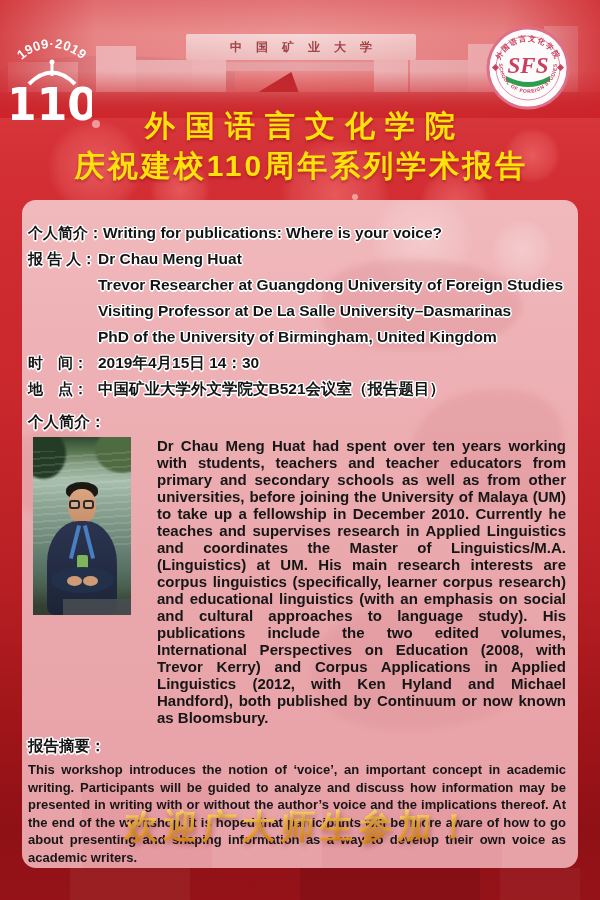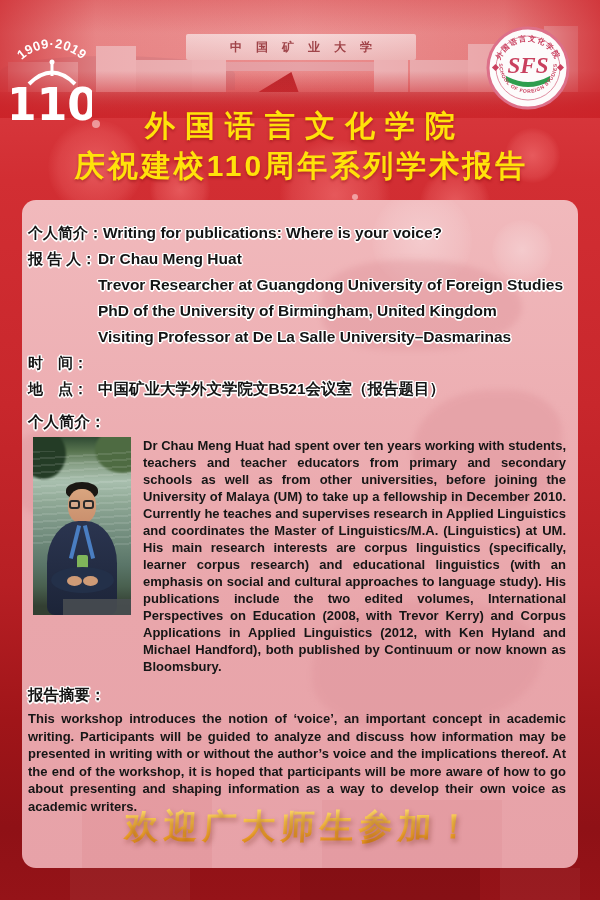--- a/index.html
+++ b/index.html
@@ -88,21 +88,21 @@
   .body-torso{ position:absolute; left:14px; top:84px; width:70px; height:94px;
         background:linear-gradient(180deg,#2b3550,#1c2438); border-radius:45% 45% 8px 8px; }
   .lanyard-l,.lanyard-r{ position:absolute; top:88px; width:4px; height:34px; background:#4a7ec2; }
   .lanyard-l{ left:40px; transform:rotate(14deg); }
   .lanyard-r{ left:54px; transform:rotate(-14deg); }
   .badge-tag{ position:absolute; left:44px; top:118px; width:11px; height:14px; background:#7fb55a; border-radius:2px; }
   .arms{ position:absolute; left:18px; top:130px; width:63px; height:26px; background:#233049; border-radius:50%; }
   .hand{ position:absolute; width:15px; height:10px; background:#cf9b76; border-radius:50%; top:139px; }
   .stone{ position:absolute; left:30px; top:162px; width:68px; height:16px; background:#4a4f52; opacity:.85; }
 
-  .bio-text{ margin-left:12px; font-size:13px; line-height:17px; text-align:justify;
+  .bio-text{ margin-left:26px; font-size:15px; line-height:17px; text-align:justify;
         color:#161616; font-weight:bold; padding-right:2px; }
   .abstract{ margin-top:3px; font-size:13px; line-height:17.5px; text-align:justify;
         color:#161616; font-weight:bold; padding-right:2px; }
 
   .welcome{ position:absolute; left:0; bottom:18px; width:556px; text-align:center;
         font-size:34px; font-weight:900; letter-spacing:5px; white-space:nowrap;
         font-family:"Liberation Serif","DejaVu Serif",serif; transform:skewX(-3deg);
         background:linear-gradient(180deg,#ffe27a 0%,#fbc84d 35%,#f0a22b 70%,#e08a12 100%);
         -webkit-background-clip:text; background-clip:text; color:transparent;
         text-shadow:2px 3px 5px rgba(100,30,10,.35); }
@@ -195,27 +195,28 @@
         <span class="val ol">Writing for publications: Where is your voice?</span>
       </div>
       <div class="row">
         <span class="lbl ol">报 告 人：</span>
         <span class="val ol">Dr Chau Meng Huat</span>
       </div>
       <div class="row indent">
           <span class="val ol">Trevor Researcher at Guangdong University of Foreign Studies</span>
         </div>
       <div class="row indent">
+          <span class="val ol">Visiting Professor at De La Salle University–Dasmarinas</span>
+        </div>
+      <div class="row indent">
           <span class="val ol">PhD of the University of Birmingham, United Kingdom</span>
         </div>
-      <div class="row indent">
-          <span class="val ol">Visiting Professor at De La Salle University–Dasmarinas</span>
-        </div>
       <div class="row">
         <span class="lbl ol">时　间：</span>
+        <span class="val ol">2019年4月15日 14：30</span>
       </div>
       <div class="row">
         <span class="lbl ol">地　点：</span>
         <span class="val ol">中国矿业大学外文学院文B521会议室（报告题目）</span>
       </div>
 
       <div class="sect ol">个人简介：</div>
       <div class="bio-row">
         <div class="photo">
           <div class="tree" style="left:-12px;top:-8px;width:45px;height:50px;background:#243c26;"></div>

